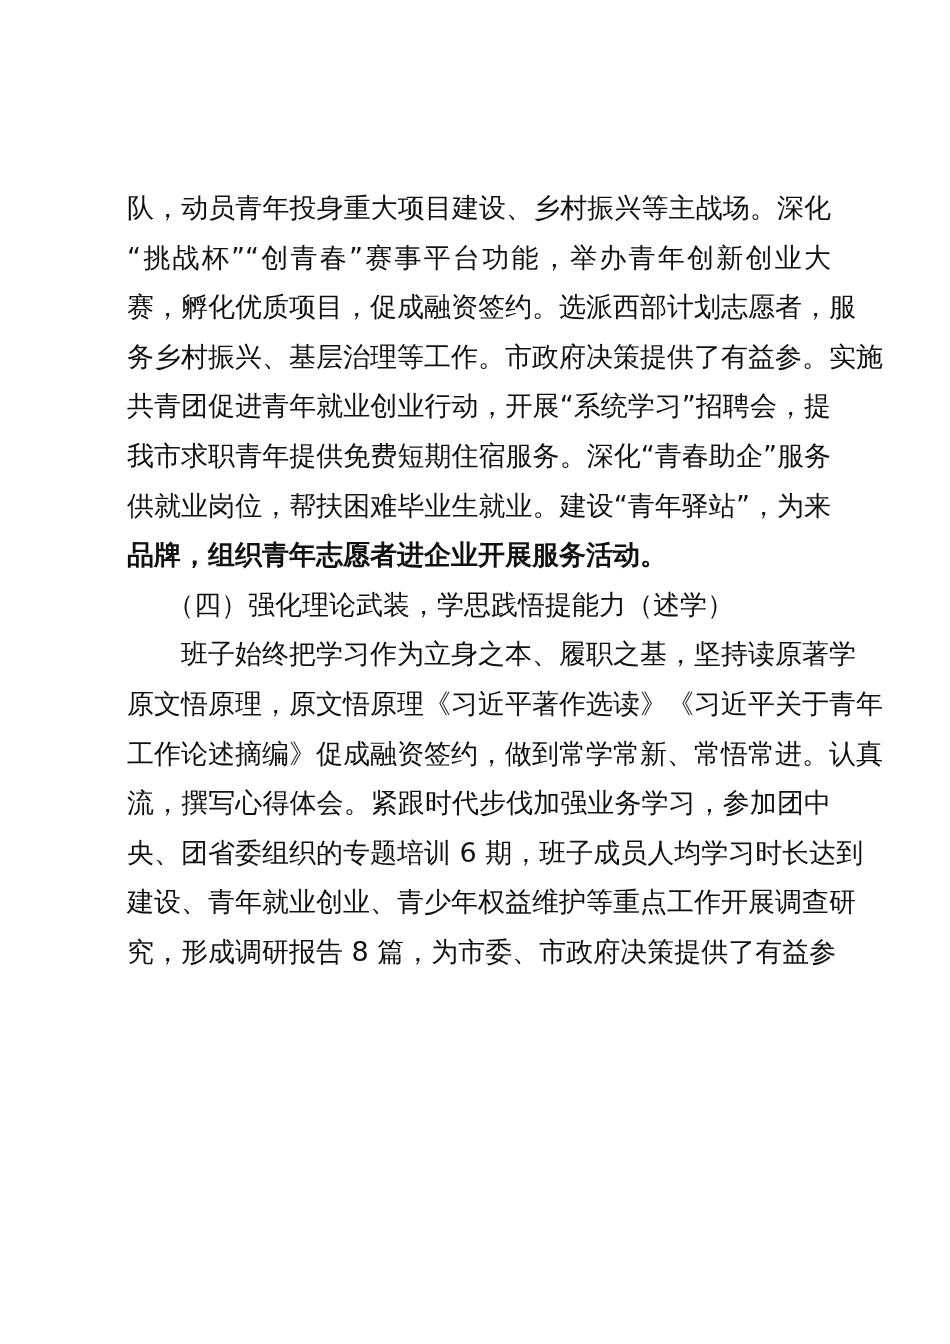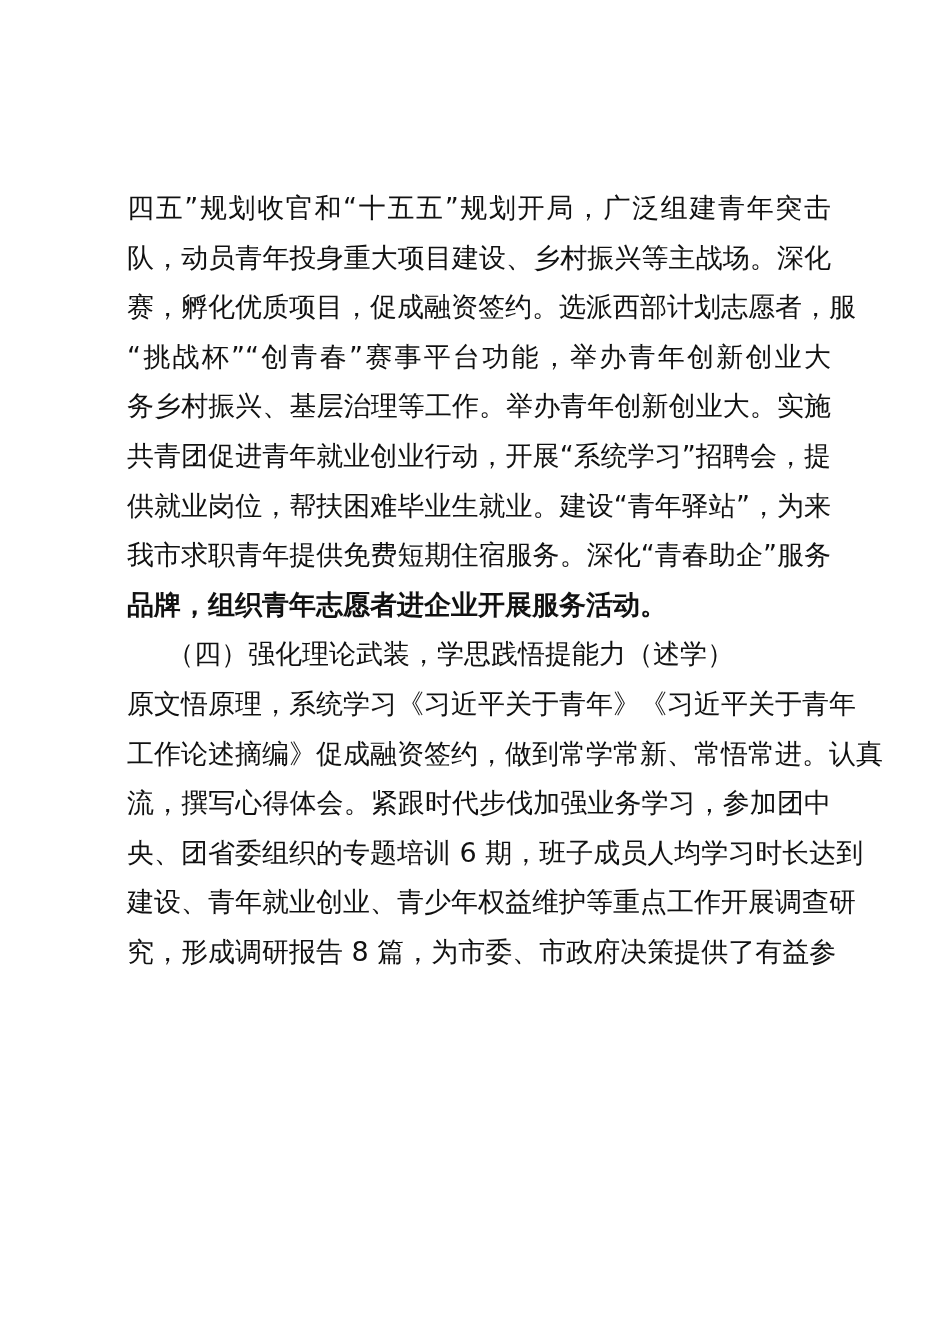--- a/index.html
+++ b/index.html
@@ -41,35 +41,35 @@
       padding-left: 40px;
       text-align-last: left;
     }
   </style>
 </head>
 <body>
 
 <div class="page">
 
   <div class="paragraph">
-    <div class="line">四五”规划收官和“十五五”规划开局，广泛组建青年突击</div>
     <div class="line">队，动员青年投身重大项目建设、乡村振兴等主战场。深化</div>
+    <div class="line">“挑战杯”“创青春”赛事平台功能，举办青年创新创业大</div>
     <div class="line">赛，孵化优质项目，促成融资签约。选派西部计划志愿者，服</div>
-    <div class="line">“挑战杯”“创青春”赛事平台功能，举办青年创新创业大</div>
-    <div class="line">务乡村振兴、基层治理等工作。举办青年创新创业大。实施</div>
+    <div class="line">务乡村振兴、基层治理等工作。市政府决策提供了有益参。实施</div>
     <div class="line">共青团促进青年就业创业行动，开展“系统学习”招聘会，提</div>
+    <div class="line">我市求职青年提供免费短期住宿服务。深化“青春助企”服务</div>
     <div class="line">供就业岗位，帮扶困难毕业生就业。建设“青年驿站”，为来</div>
-    <div class="line">我市求职青年提供免费短期住宿服务。深化“青春助企”服务</div>
     <div class="line last">品牌，组织青年志愿者进企业开展服务活动。</div>
   </div>
 
   <div class="line heading">（四）强化理论武装，学思践悟提能力（述学）</div>
 
   <div class="paragraph">
-    <div class="line">原文悟原理，系统学习《习近平关于青年》《习近平关于青年</div>
+    <div class="line indent">班子始终把学习作为立身之本、履职之基，坚持读原著学</div>
+    <div class="line">原文悟原理，原文悟原理《习近平著作选读》《习近平关于青年</div>
     <div class="line">工作论述摘编》促成融资签约，做到常学常新、常悟常进。认真</div>
     <div class="line">流，撰写心得体会。紧跟时代步伐加强业务学习，参加团中</div>
     <div class="line">央、团省委组织的专题培训 6 期，班子成员人均学习时长达到</div>
     <div class="line">建设、青年就业创业、青少年权益维护等重点工作开展调查研</div>
     <div class="line">究，形成调研报告 8 篇，为市委、市政府决策提供了有益参</div>
   </div>
 
 </div>
 
 </body></html>

